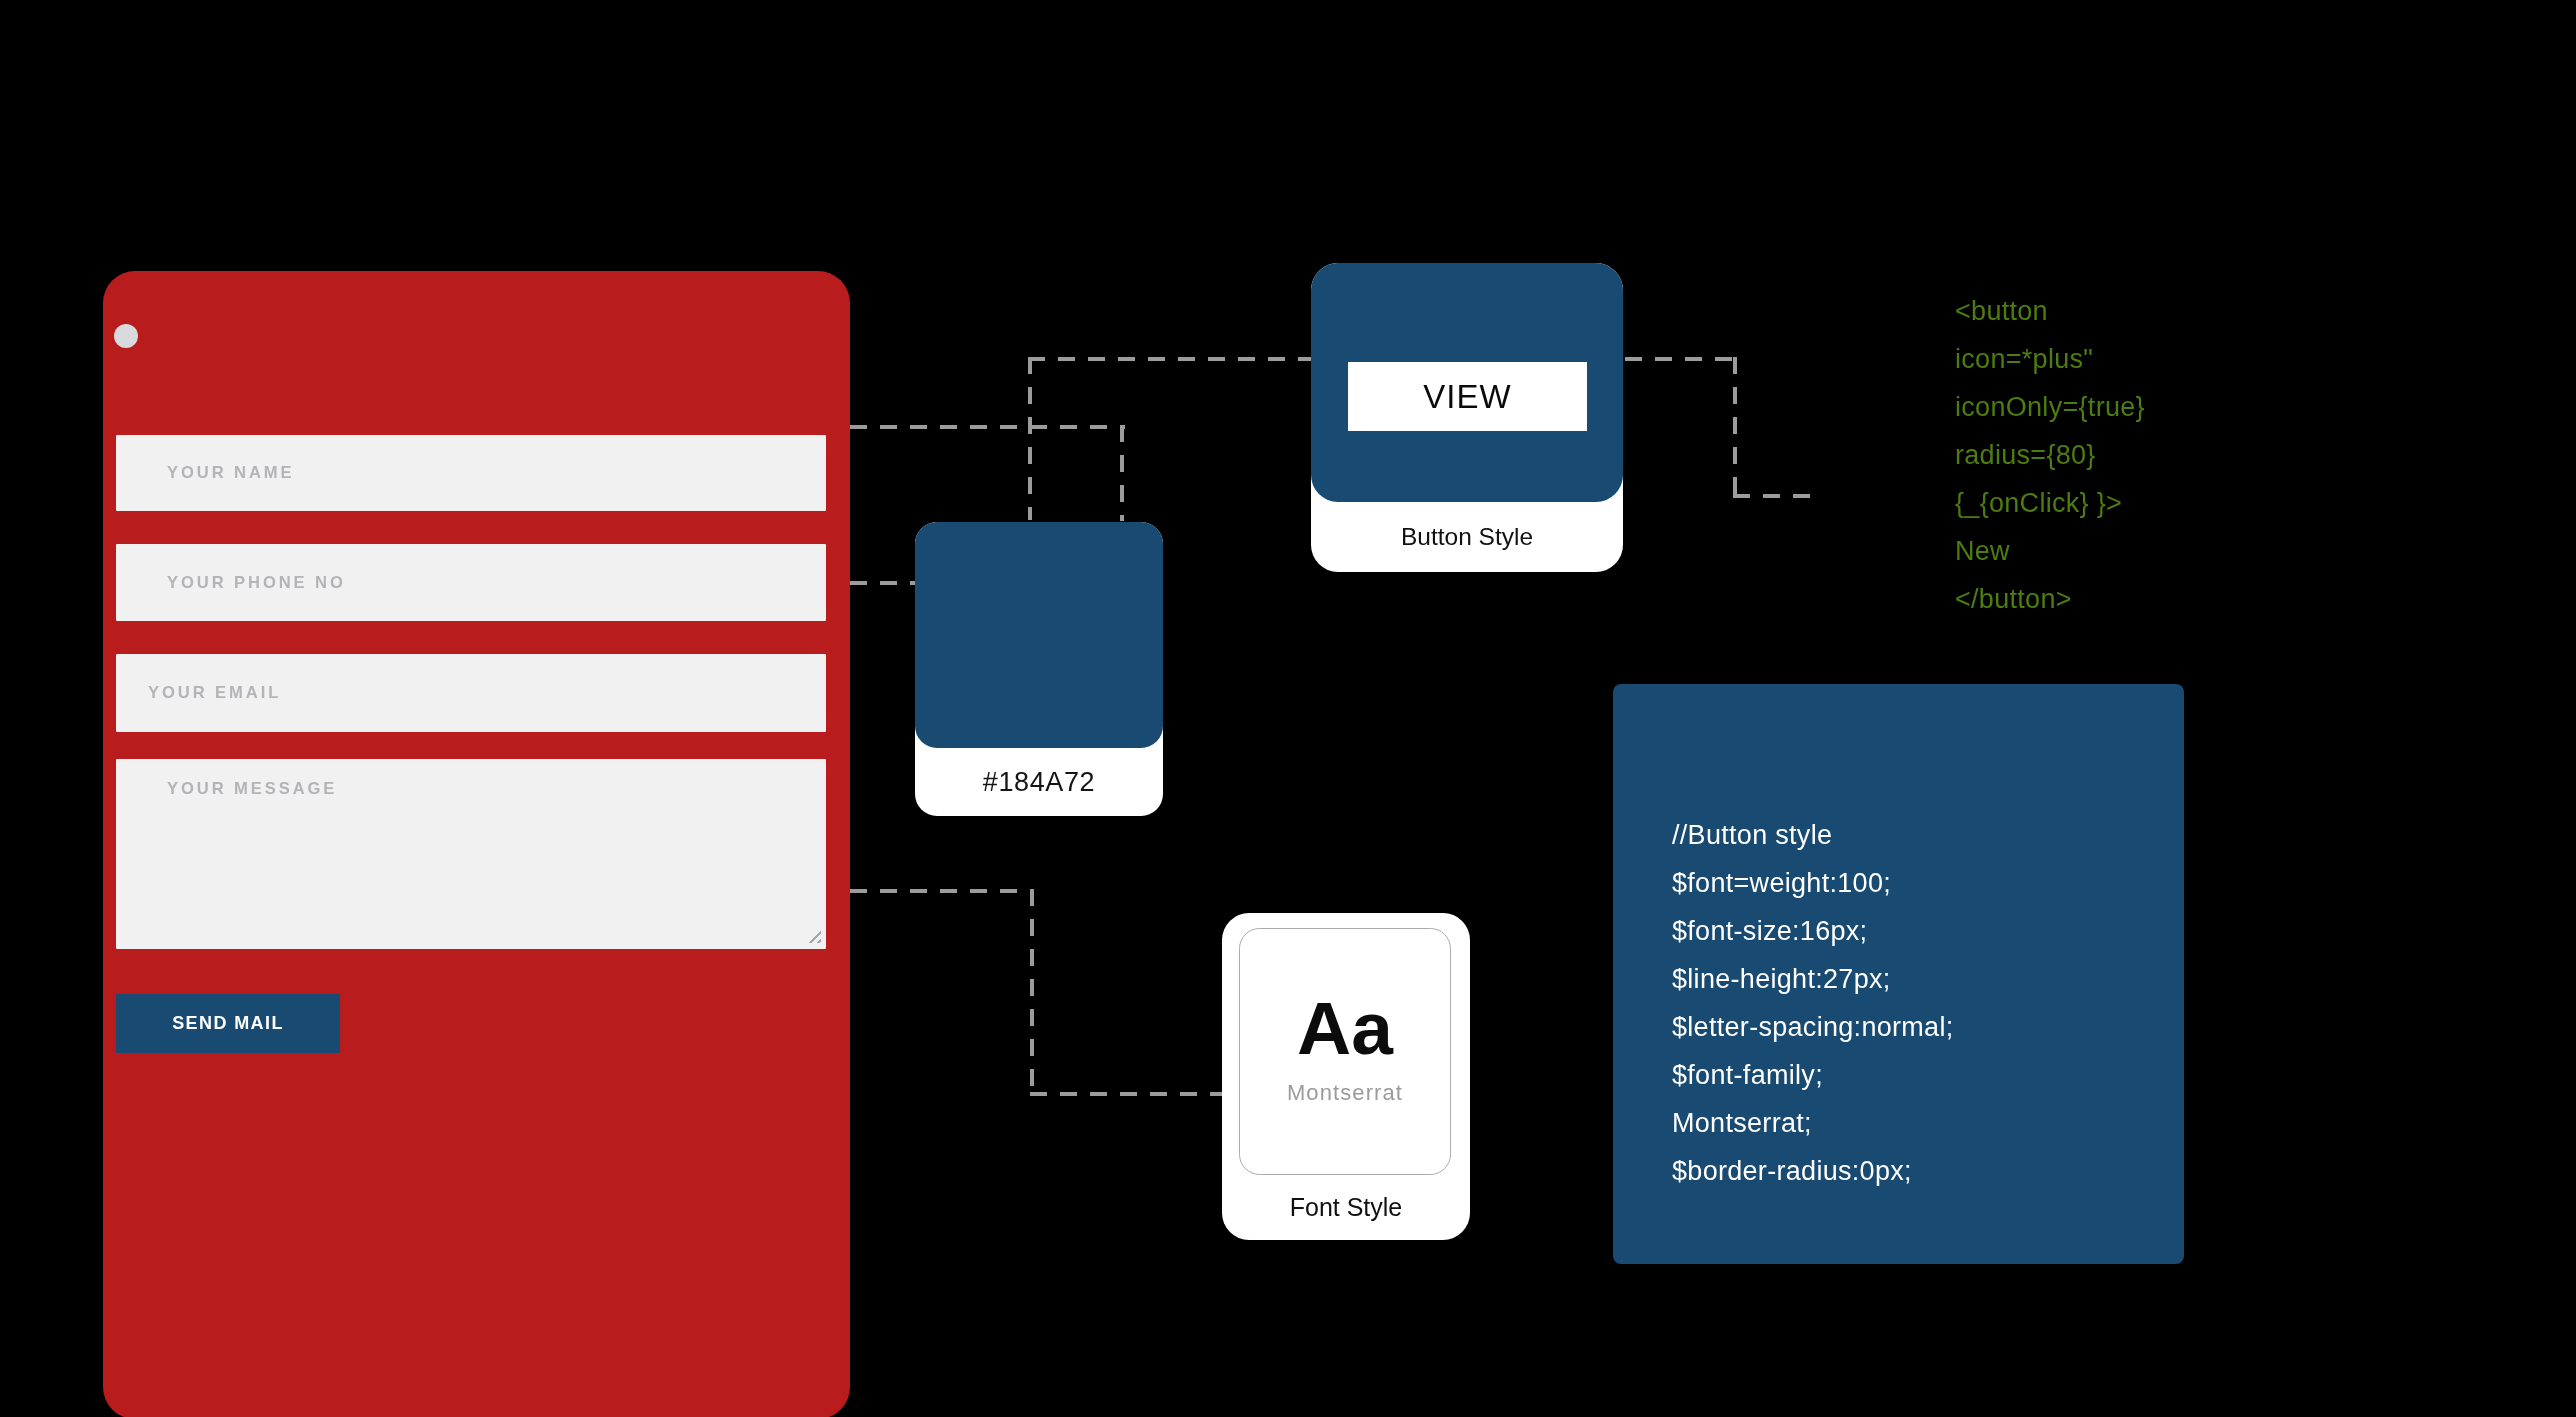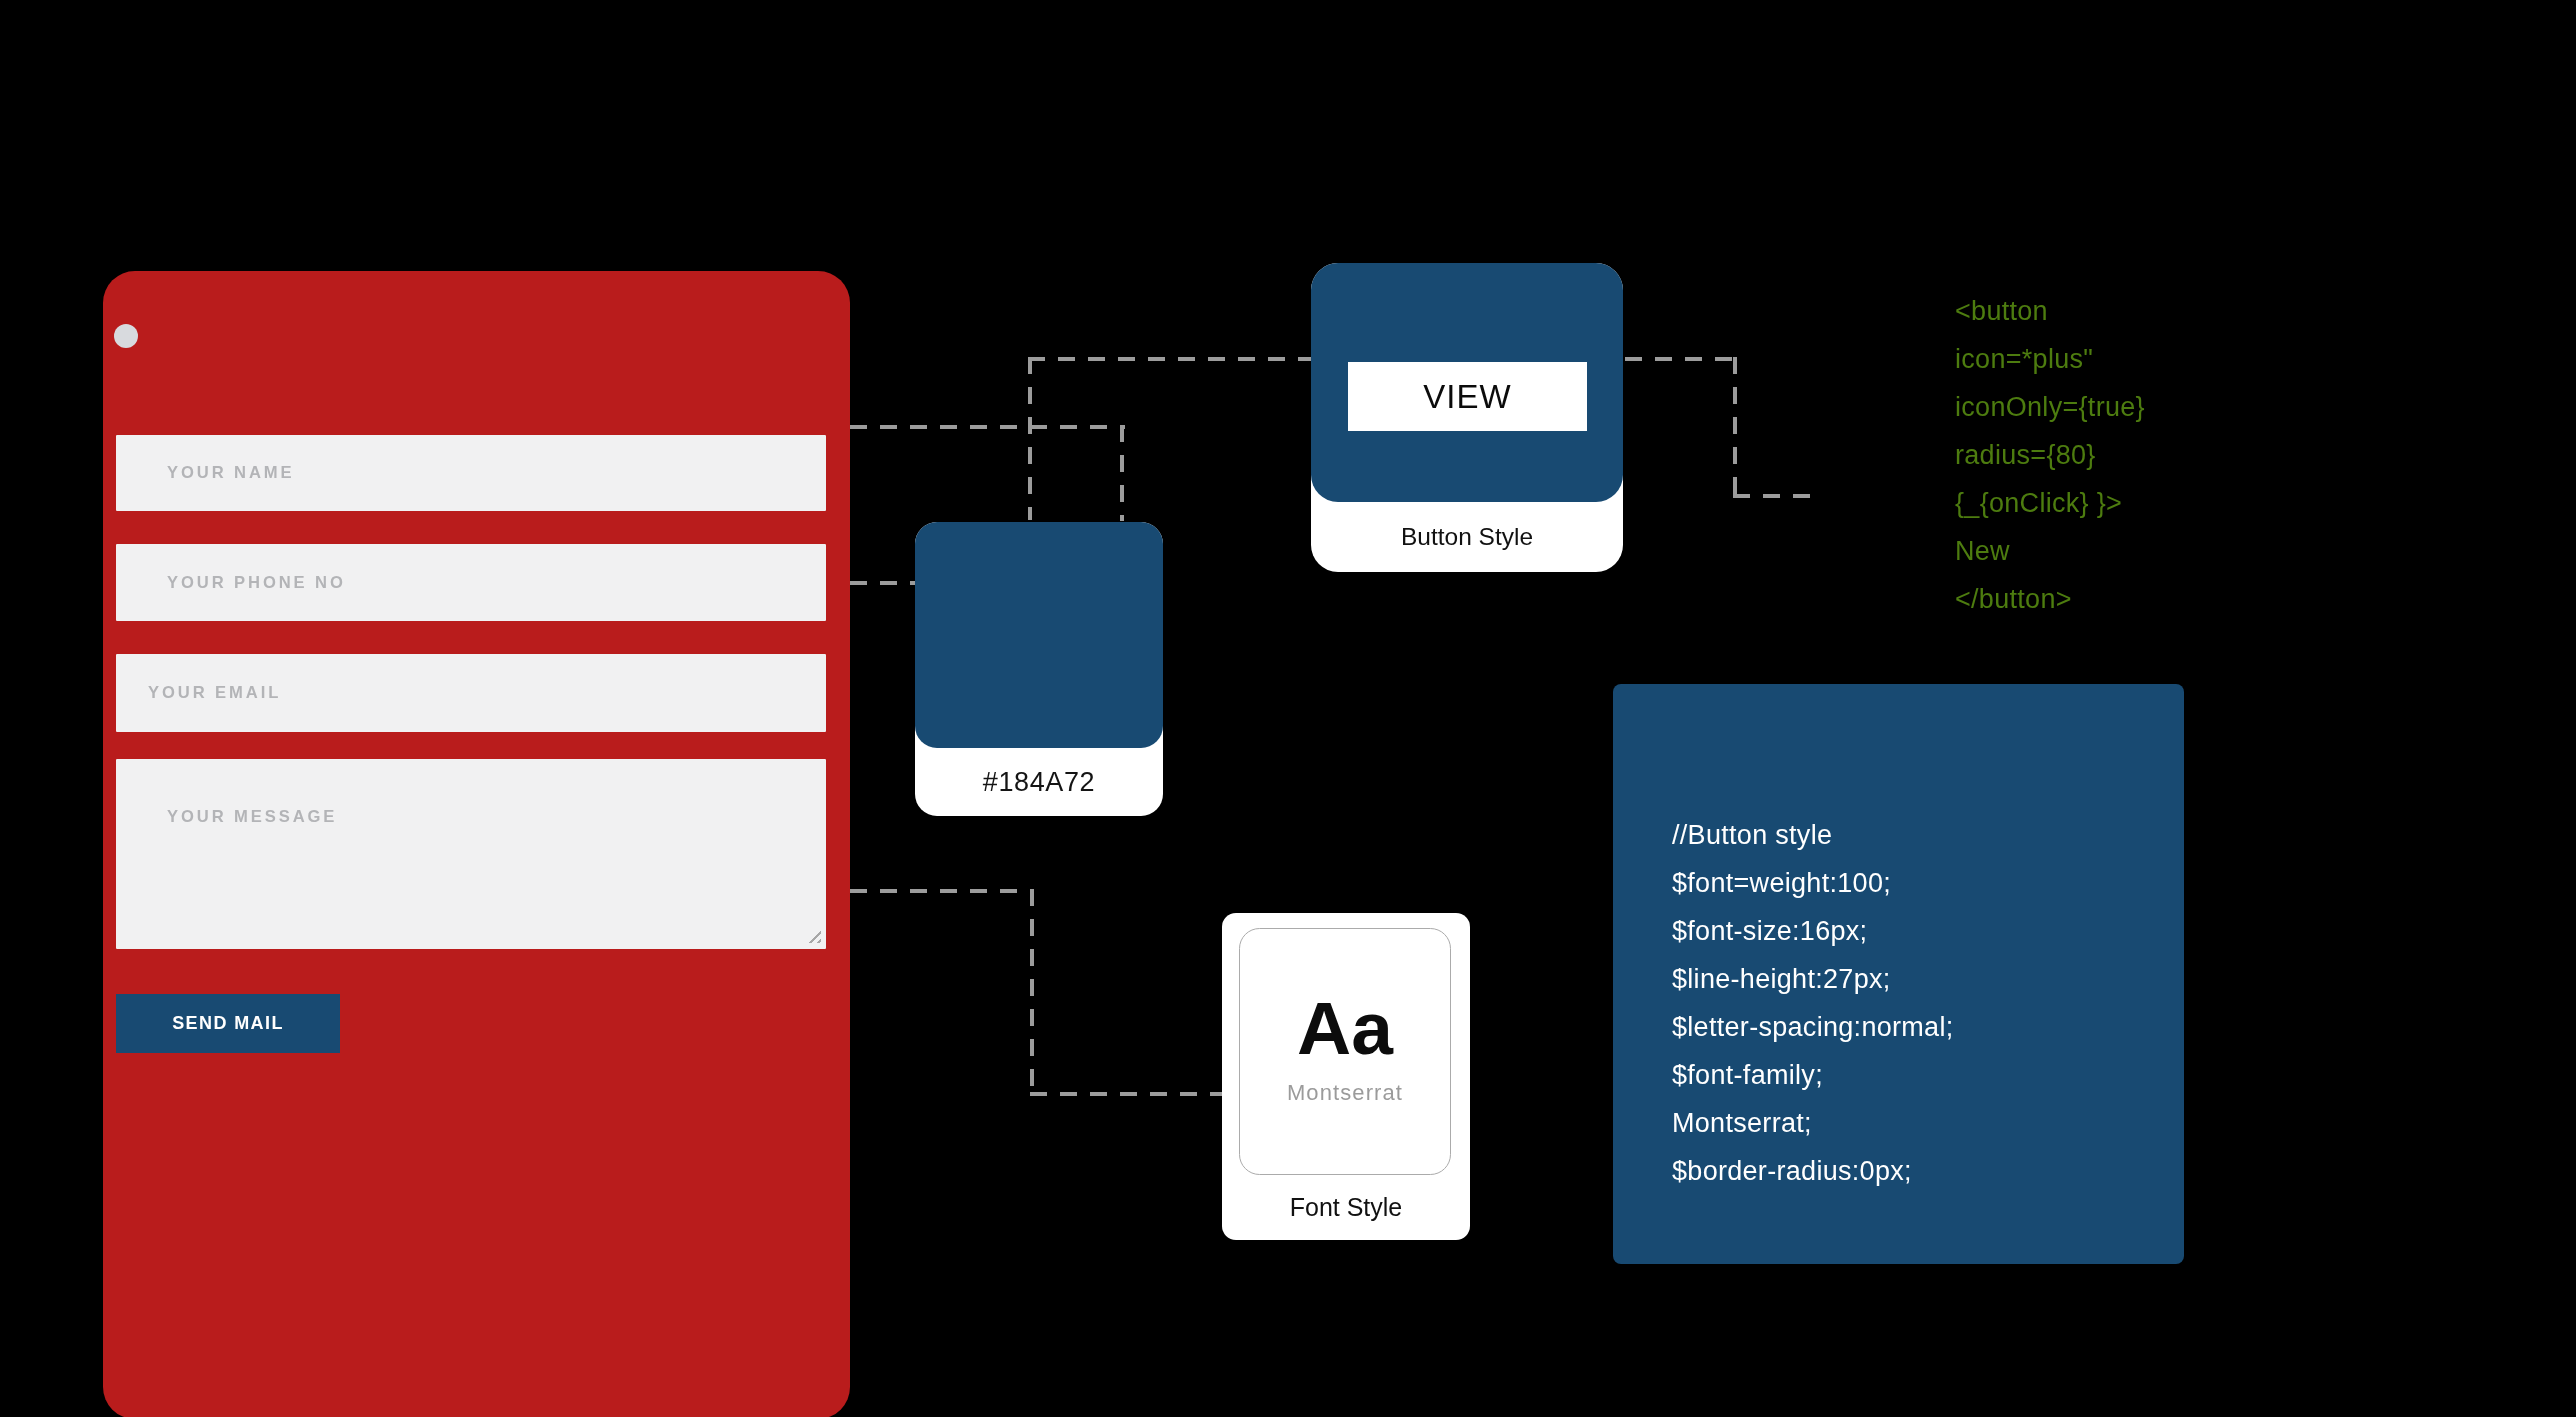--- a/index.html
+++ b/index.html
@@ -37,21 +37,21 @@
     position: absolute; left: 13px; width: 710px;
     background: #F1F1F2; border: none; outline: none;
     box-sizing: border-box; border-radius: 1.1px;
     font-family: "Liberation Sans", sans-serif;
     font-size: 17px; color: #555;
     padding: 0 51px;
   }
   .field::placeholder, .field-area::placeholder {
     color: #B3B4B7; font-weight: 700; letter-spacing: 2.9px; font-size: 16.6px;
   }
-  .field-area { padding: 48px 51px; resize: none; }
+  .field-area { padding: 20px 51px; resize: none; }
   .grip {
     position: absolute; left: 701px; top: 655px;
     width: 17px; height: 17px;
     background: repeating-linear-gradient(135deg, transparent 0 4px, #9a9a9a 4px 5.7px);
     clip-path: polygon(100% 0, 0 100%, 100% 100%);
     opacity: .85;
   }
   .send-btn {
     position: absolute; left: 13px; top: 723px;
     width: 224px; height: 59px;
@@ -99,21 +99,21 @@
   .view-caption {
     position: absolute; left: 0; top: 239px; width: 100%; height: 70px;
     display: flex; align-items: center; justify-content: center;
     font-size: 24.5px; font-weight: 500; color: #111;
   }
 
   
   .font-card {
     position: absolute; left: 1222px; top: 913px;
     width: 248px; height: 327px;
-    background: #ffffff; border-radius: 14px;
+    background: #ffffff; border-radius: 27px;
   }
   .font-inner {
     position: absolute; left: 17px; top: 15px;
     width: 212px; height: 247px;
     border: 1.7px solid #ABABAB; border-radius: 20.6px;
     box-sizing: border-box;
     display: flex; flex-direction: column; align-items: center; justify-content: center;
     gap: 19.4px;
   }
   .specimen { font-size: 75px; font-weight: 700; color: #0c0c0c; line-height: .85; }

